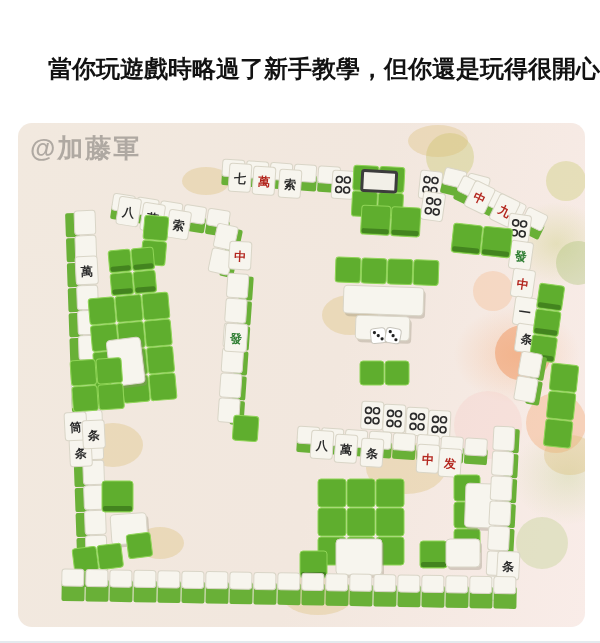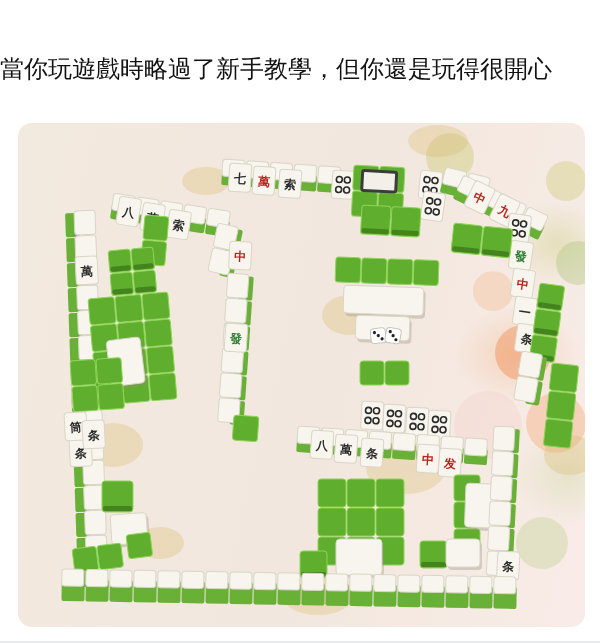--- a/index.html
+++ b/index.html
@@ -3,22 +3,22 @@
 <meta charset="utf-8">
 <style>
   html,body{margin:0;padding:0;}
   body{
     width:600px;height:643px;position:relative;overflow:hidden;
     background:#ffffff;
     font-family:"Liberation Sans","DejaVu Sans",sans-serif;
   }
   .caption{
     position:absolute;top:54px;left:0;right:0;
-    text-align:left;
-    font-size:24px;font-weight:normal;color:#121212;
+    text-align:right;
+    font-size:24px;font-weight:bold;color:#121212;
     letter-spacing:0px;line-height:1.25;
   }
   .photo{
     position:absolute;left:18px;top:123px;width:567px;height:504px;
     border-radius:14px;overflow:hidden;
     background:
       radial-gradient(90px 70px at 88% 46%, rgba(244,178,130,.40), rgba(244,178,130,0) 70%),
       radial-gradient(70px 60px at 95% 24%, rgba(200,205,120,.38), rgba(200,205,120,0) 70%),
       radial-gradient(80px 70px at 97% 70%, rgba(190,210,140,.32), rgba(190,210,140,0) 70%),
       linear-gradient(103deg,#f2e9df 0%,#f2e7de 55%,#f9ece8 100%);
@@ -533,15 +533,16 @@
         <rect x="404" y="456" width="23" height="22" rx="2" fill="#69b037"></rect>
         <rect x="404" y="446" width="22" height="17" rx="3" fill="#f7f5ee" stroke="#d9d5c7"></rect>
         <rect x="428" y="456" width="23" height="22" rx="2" fill="#69b037"></rect>
         <rect x="428" y="446" width="22" height="17" rx="3" fill="#f7f5ee" stroke="#d9d5c7"></rect>
         <rect x="452" y="456" width="23" height="22" rx="2" fill="#69b037"></rect>
         <rect x="452" y="446" width="22" height="17" rx="3" fill="#f7f5ee" stroke="#d9d5c7"></rect>
         <rect x="476" y="456" width="23" height="22" rx="2" fill="#69b037"></rect>
         <rect x="476" y="446" width="22" height="17" rx="3" fill="#f7f5ee" stroke="#d9d5c7"></rect>
       </g>
     </svg>
+  <div class="watermark">@加藤軍</div>
 </div>
 
 <div class="bottom-line"></div>
 
 </body></html>

